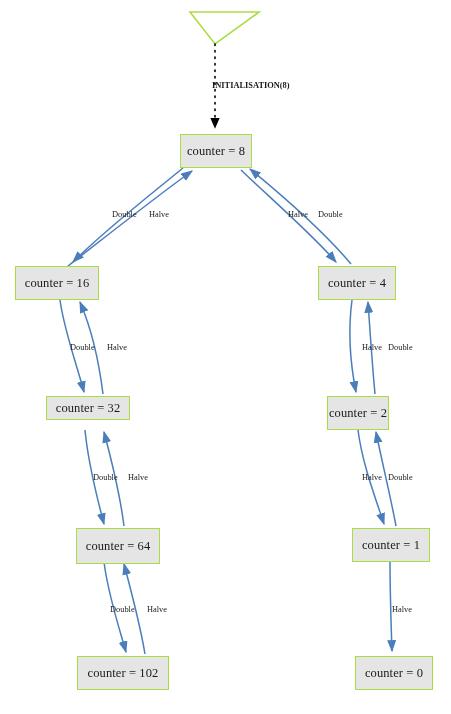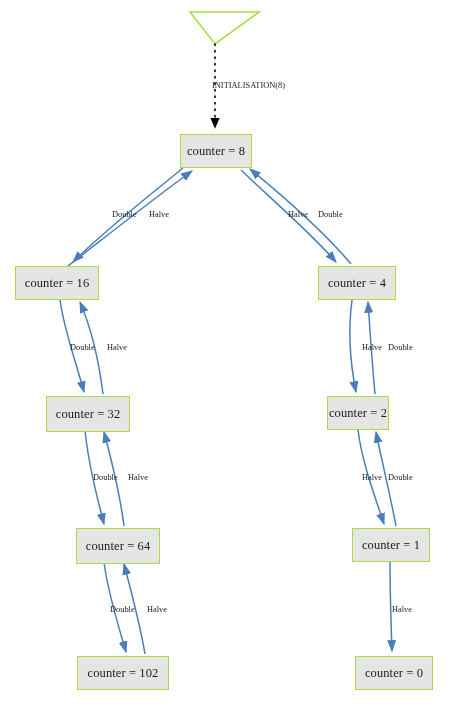--- a/index.html
+++ b/index.html
@@ -103,35 +103,35 @@
 
     <path d="M358,430 C362,462 374,494 384,524" fill="none" stroke="#4a7ebb" stroke-width="1.5" marker-end="url(#arrow-blue)"></path>
     <path d="M396,526 C390,494 382,462 376,432" fill="none" stroke="#4a7ebb" stroke-width="1.5" marker-end="url(#arrow-blue)"></path>
 
     <path d="M104,562 C108,594 118,624 126,652" fill="none" stroke="#4a7ebb" stroke-width="1.5" marker-end="url(#arrow-blue)"></path>
     <path d="M145,654 C140,624 132,594 124,564" fill="none" stroke="#4a7ebb" stroke-width="1.5" marker-end="url(#arrow-blue)"></path>
 
     <path d="M390,562 C390,592 391,622 392,651" fill="none" stroke="#4a7ebb" stroke-width="1.5" marker-end="url(#arrow-blue)"></path>
   </svg>
 
-  <div class="init-label" style="left:212px; top:82px;">INITIALISATION(8)</div>
+  <div class="init-label" style="left:212px; top:82px;font-weight:bold;">INITIALISATION(8)</div>
 
   <div class="node" style="left:180px; top:134px; width:72px; height:34px;">
     <span class="node-label">counter = 8</span>
   </div>
 
   <div class="node" style="left:15px; top:266px; width:84px; height:34px;">
     <span class="node-label">counter = 16</span>
   </div>
 
   <div class="node" style="left:318px; top:266px; width:78px; height:34px;">
     <span class="node-label">counter = 4</span>
   </div>
 
-  <div class="node" style="left:46px; top:396px; width:84px; height:36px;">
+  <div class="node" style="left:46px; top:396px; width:84px; height:24px;">
     <span class="node-label">counter = 32</span>
   </div>
 
   <div class="node" style="left:327px; top:396px; width:62px; height:34px;">
     <span class="node-label">counter = 2</span>
   </div>
 
   <div class="node" style="left:56px; top:528px; width:84px; height:36px;margin-left:20px;">
     <span class="node-label">counter = 64</span>
   </div>

